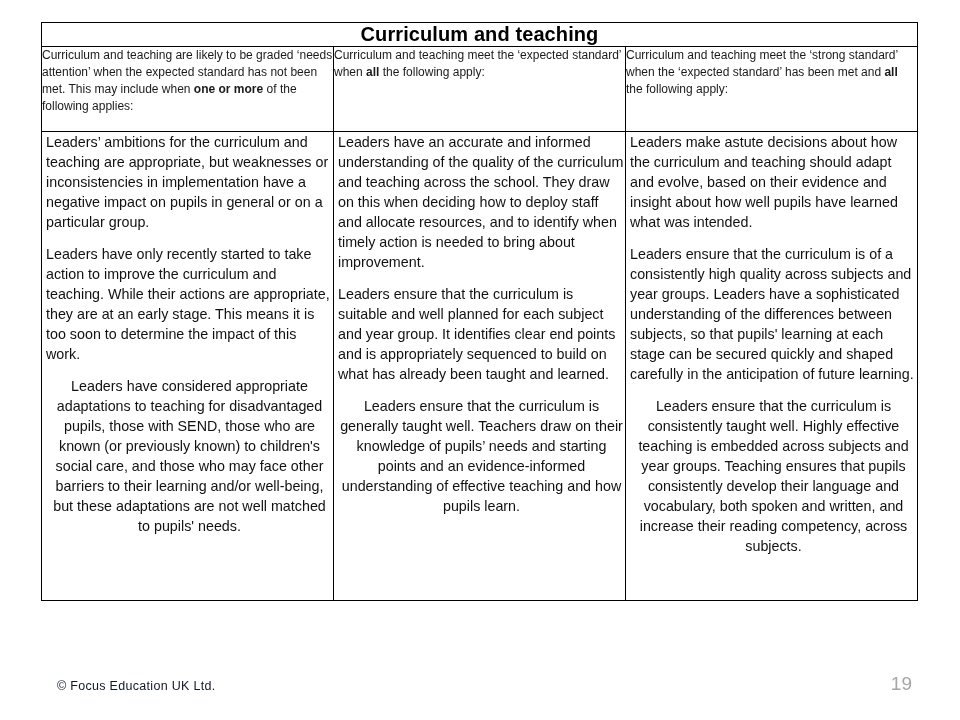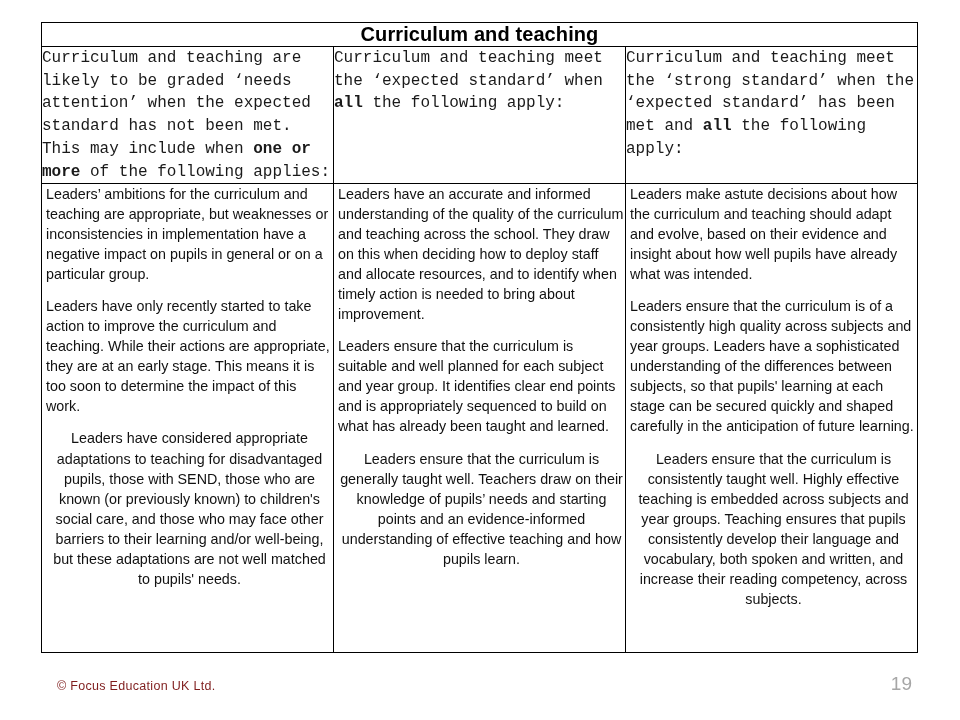--- a/index.html
+++ b/index.html
@@ -62,24 +62,23 @@
     font-weight: bold;
     line-height: 1.15;
   }
 
   
   .descr-cell {
     padding: 7px 9px 10px 10px;
     height: 84px;
   }
   .descr-text {
-    font-size: 16px;
+    font-size: 12px;
     line-height: 1.42;
     color: #1a1a1a;
-    font-family: Liberation Mono, monospace;
   }
   .descr-text b { font-weight: bold; }
 
   
   .body-cell {
     padding: 9px 10px 10px 10px;
     height: 468px;
   }
   .body-para {
     font-size: 14.3px;
@@ -93,21 +92,21 @@
   .col-1 { width: 292px; }
   .col-2 { width: 272px; }
   .col-3 { width: 313px; }
 
   
   .footer-copyright {
     position: absolute;
     left: 57px;
     top: 679px;
     font-size: 12.5px;
-    color: #7f1d1d;
+    color: #0f172a;
     letter-spacing: 0.3px;
     white-space: nowrap;
   }
   .page-number {
     position: absolute;
     right: 48px;
     top: 673px;
     font-size: 19px;
     color: #a6a6a6;
     text-align: right;
@@ -152,21 +151,21 @@
           <p class="body-para">Leaders’ ambitions for the curriculum and teaching are appropriate, but weaknesses or inconsistencies in implementation have a negative impact on pupils in general or on a particular group.</p>
           <p class="body-para">Leaders have only recently started to take action to improve the curriculum and teaching. While their actions are appropriate, they are at an early stage. This means it is too soon to determine the impact of this work.</p>
           <p class="body-para">Leaders have considered appropriate adaptations to teaching for disadvantaged pupils, those with SEND, those who are known (or previously known) to children's social care, and those who may face other barriers to their learning and/or well-being, but these adaptations are not well matched to pupils' needs.</p>
         </td>
         <td class="body-cell col-2">
           <p class="body-para">Leaders have an accurate and informed understanding of the quality of the curriculum and teaching across the school. They draw on this when deciding how to deploy staff and allocate resources, and to identify when timely action is needed to bring about improvement.</p>
           <p class="body-para">Leaders ensure that the curriculum is suitable and well planned for each subject and year group. It identifies clear end points and is appropriately sequenced to build on what has already been taught and learned.</p>
           <p class="body-para">Leaders ensure that the curriculum is generally taught well. Teachers draw on their knowledge of pupils’ needs and starting points and an evidence-informed understanding of effective teaching and how pupils learn.</p>
         </td>
         <td class="body-cell col-3">
-          <p class="body-para">Leaders make astute decisions about how the curriculum and teaching should adapt and evolve, based on their evidence and insight about how well pupils have already what was intended.</p>
+          <p class="body-para">Leaders make astute decisions about how the curriculum and teaching should adapt and evolve, based on their evidence and insight about how well pupils have learned what was intended.</p>
           <p class="body-para">Leaders ensure that the curriculum is of a consistently high quality across subjects and year groups. Leaders have a sophisticated understanding of the differences between subjects, so that pupils' learning at each stage can be secured quickly and shaped carefully in the anticipation of future learning.</p>
           <p class="body-para">Leaders ensure that the curriculum is consistently taught well. Highly effective teaching is embedded across subjects and year groups. Teaching ensures that pupils consistently develop their language and vocabulary, both spoken and written, and increase their reading competency, across subjects.</p>
         </td>
       </tr>
     </tbody>
   </table>
 
   <div class="footer-copyright">© Focus Education UK Ltd.</div>
   <div class="page-number">19</div>
 

